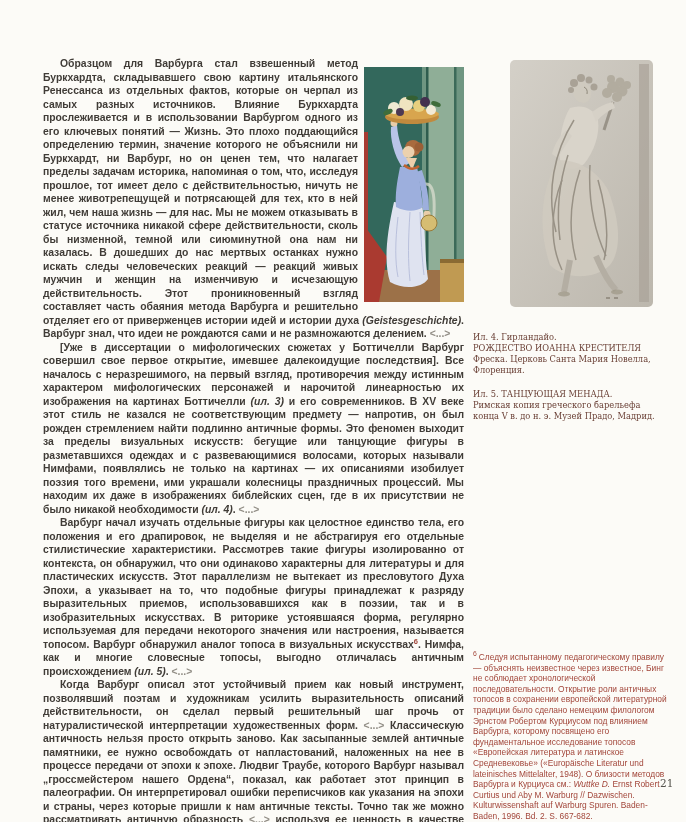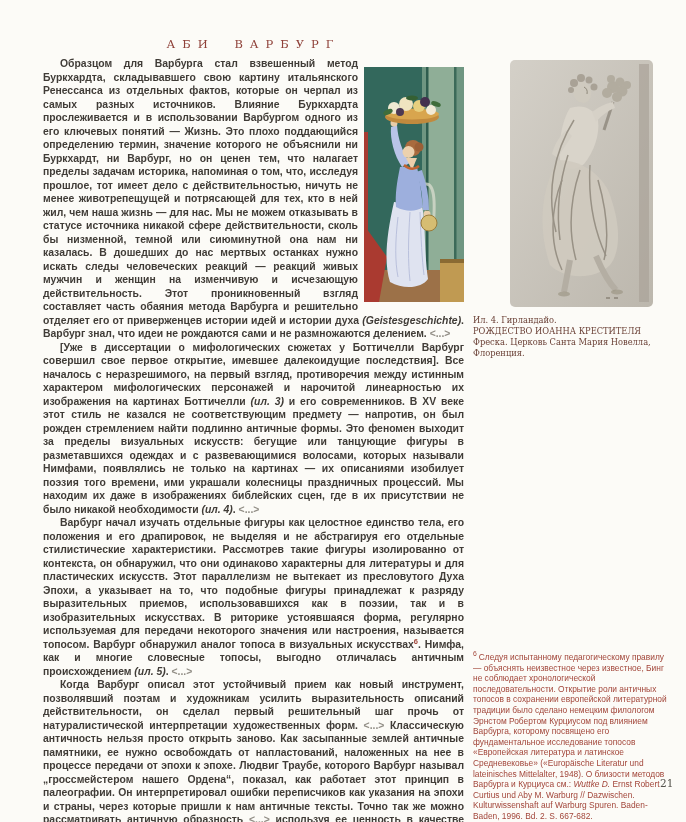--- a/index.html
+++ b/index.html
@@ -18,41 +18,40 @@
     font-size:10.4px;line-height:13.5px;text-align:justify;color:#403c37;
   }
   .main-text p{margin:0;}
   .p-indent{text-indent:17px;font-weight:bold;}
   .muted{color:#918d85;}
   sup.fn-ref{color:#a2463a;font-size:7.5px;line-height:0;}
   .fig-float{float:right;width:106px;height:254px;}
   .fig-float svg{display:block;margin:10px 0 0 6px;}
   .relief-abs{position:absolute;left:510px;top:60px;width:143px;height:247px;}
   .captions{
-    position:absolute;left:473px;top:315px;width:192px;
+    position:absolute;left:473px;top:332px;width:192px;
     font-family:"DejaVu Serif",serif;font-size:8.3px;line-height:11px;color:#6a4036;
   }
   .caption + .caption{margin-top:13px;}
   .footnote{
     position:absolute;left:473px;top:652px;width:200px;
     font-size:8.4px;line-height:10.6px;color:#a2463a;text-align:left;
   }
   .footnote .fn-marker{font-size:6.8px;margin-right:2px;line-height:0;}
   .footnote em{color:#a2463a;}
   .page-number{
     position:absolute;left:636px;top:777px;
     font-family:"DejaVu Serif",serif;font-size:10.5px;color:#53504a;margin-left:24px;
   }
 </style>
 </head>
 <body>
 
 <div class="page">
 
-  <div class="running-header">АБИ ВАРБУРГ</div>
 
   <div class="main-text">
     <div class="fig-float">
 
       <svg width="100" height="235" viewBox="0 0 100 235">
         <rect width="100" height="235" fill="#33685c"></rect>
         <rect x="58" y="0" width="42" height="235" fill="#6f9682"></rect>
         <rect x="64" y="0" width="26" height="235" fill="#8fae97"></rect>
         <rect x="62" y="0" width="2.5" height="235" fill="#2f5d4f"></rect>
         <rect x="90" y="0" width="2.5" height="235" fill="#3c6a59"></rect>
@@ -144,20 +143,25 @@
       <path d="M96,238 l4,0 m4,0 l4,0" stroke="#8a8478" stroke-width="1.5"></path>
     </svg>
   </div>
 
   <div class="captions">
     <div class="caption">
       <div class="cap-line">Ил. 4. Гирландайо.</div>
       <div class="cap-line">РОЖДЕСТВО ИОАННА КРЕСТИТЕЛЯ</div>
       <div class="cap-line">Фреска. Церковь Санта Мария Новелла, Флоренция.</div>
     </div>
+    <div class="caption">
+      <div class="cap-line">Ил. 5. ТАНЦУЮЩАЯ МЕНАДА.</div>
+      <div class="cap-line">Римская копия греческого барельефа</div>
+      <div class="cap-line">конца V в. до н. э. Музей Прадо, Мадрид.</div>
+    </div>
   </div>
 
   <div class="footnote">
     <sup class="fn-marker">6</sup><span><span>Следуя испытанному педагогическому правилу — объяснять неизвестное через известное, Бинг не соблюдает хронологической последовательности. Открытие роли античных топосов в сохранении европейской литературной традиции было сделано немецким филологом Эрнстом Робертом Курциусом под влиянием Варбурга, которому посвящено его фундаментальное исследование топосов «Европейская литература и латинское Средневековье» («Europäische Literatur und lateinisches Mittelalter, 1948). О близости методов Варбурга и Курциуса см.: </span><em>Wuttke D.</em><span> Ernst Robert Curtius und Aby M. Warburg // Dazwischen. Kulturwissenshaft auf Warburg Spuren. Baden-Baden, 1996. Bd. 2. S. 667-682.</span></span>
   </div>
 
   <div class="page-number">21</div>
 
 </div>
 

